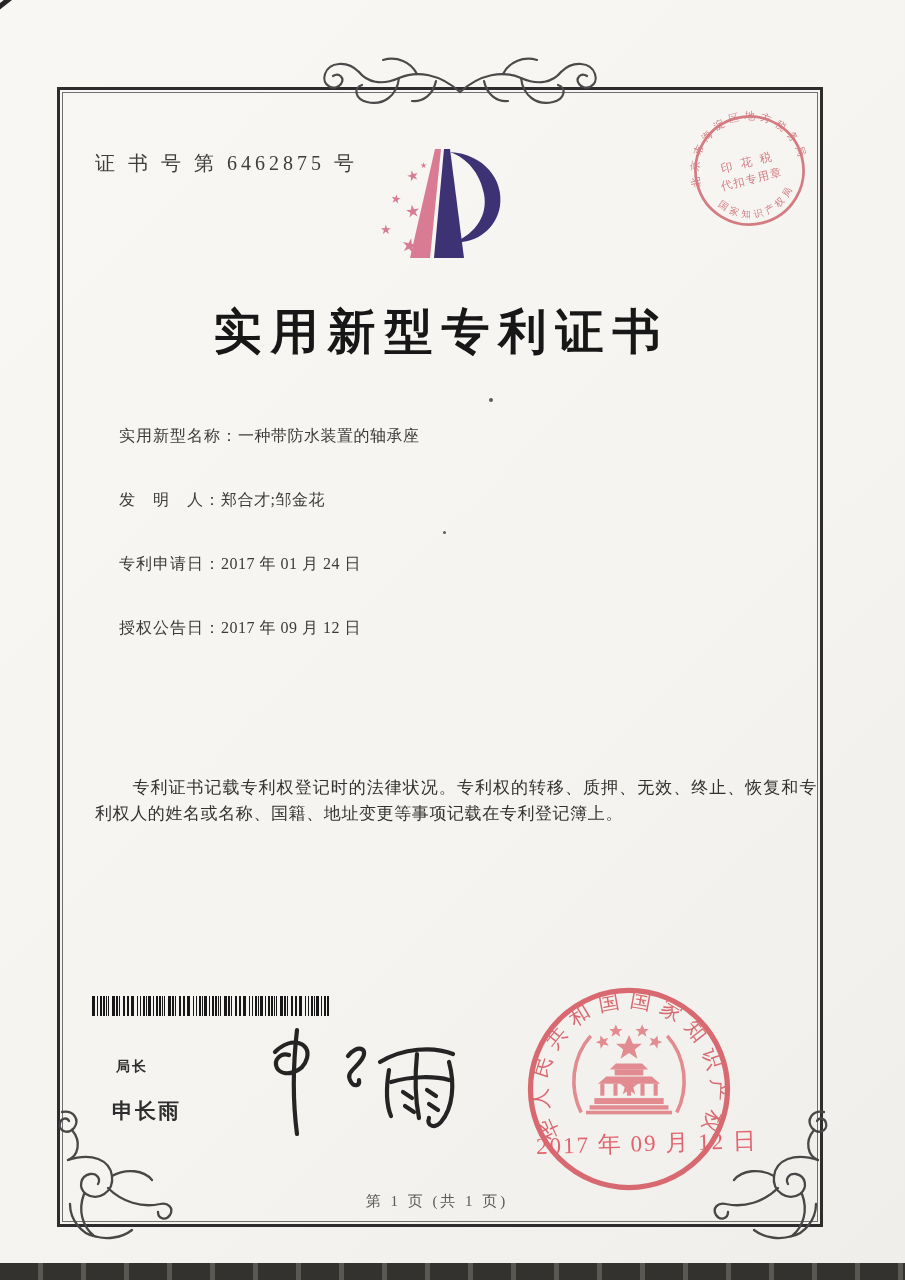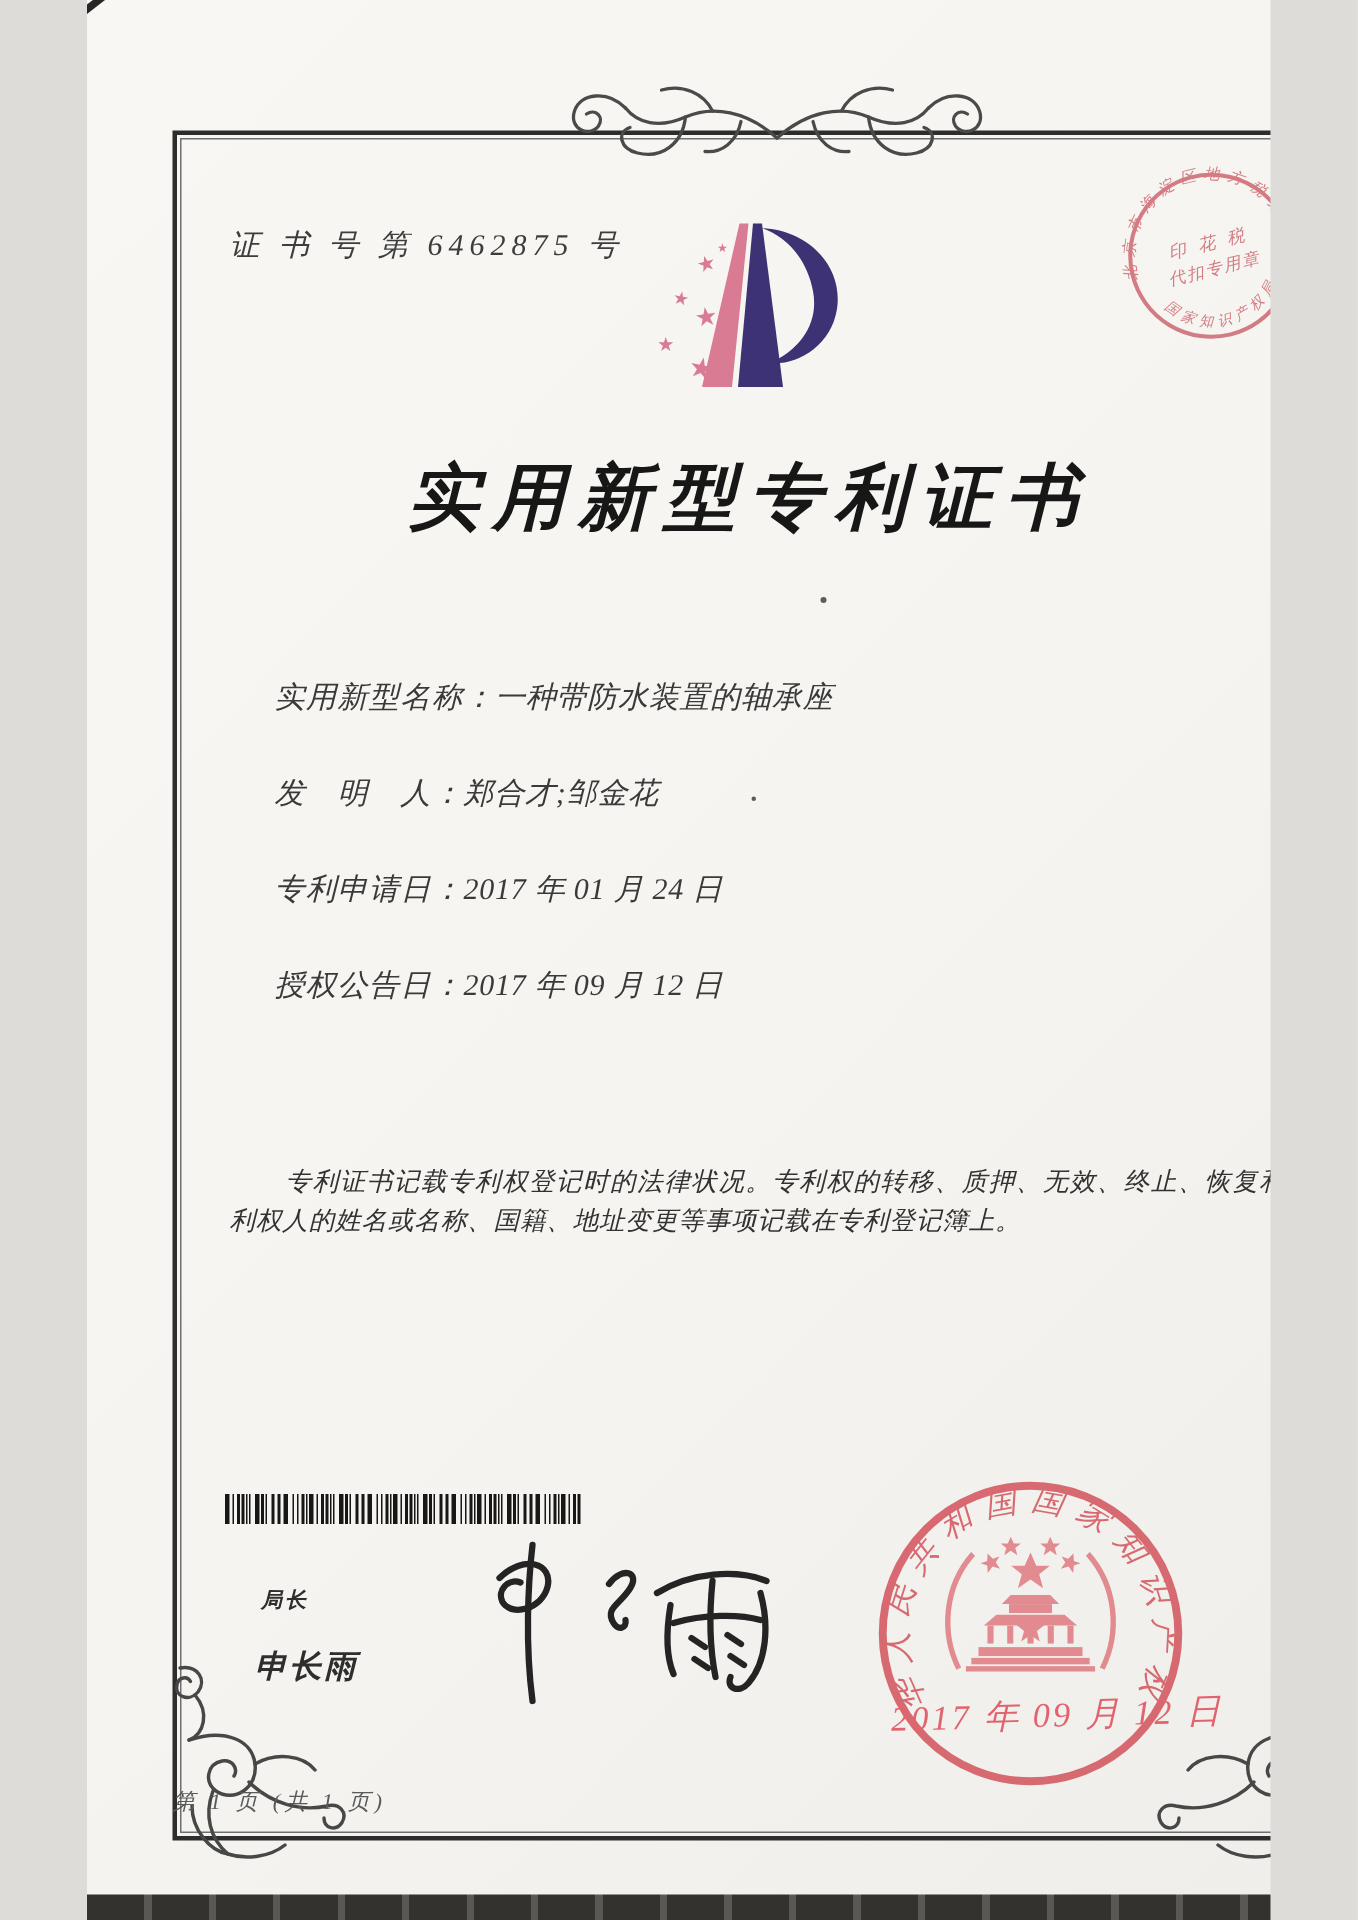--- a/index.html
+++ b/index.html
@@ -1,31 +1,31 @@
 <!DOCTYPE html>
 <html><head>
 <meta charset="utf-8">
 <style>
   html,body{margin:0;padding:0;background:#dddcd8;}
-  .page{position:relative;width:789px;height:1280px;margin:0 auto;overflow:hidden;
+  .page{position:relative;width:905px;height:1280px;margin:0 auto;overflow:hidden;
         background:linear-gradient(135deg,#f8f7f4 0%,#f5f4f0 55%,#efeeea 100%);
-        font-family:"Liberation Serif","DejaVu Serif",serif;color:#333;font-style:italic;}
+        font-family:"Liberation Serif","DejaVu Serif",serif;color:#333;}
   .abs{position:absolute;}
 
   
   .frame{left:57px;top:87px;width:760px;height:1134px;border:3px solid #2d2d2d;}
   .frame-inner{position:absolute;left:2px;top:2px;right:2px;bottom:2px;border:1px solid #6f6f6f;}
 
   
   .cert-no{left:95px;top:150px;font-size:20px;letter-spacing:4px;color:#3d3d3d;}
   .title{left:57px;top:300px;width:760px;text-align:center;font-size:48px;font-weight:600;
          letter-spacing:9px;text-indent:9px;color:#171717;}
 
   
-  .fields{left:95px;top:428px;font-size:20px;color:#3a3a3a;}
+  .fields{left:95px;top:408px;font-size:16px;color:#3a3a3a;}
   .field{height:21px;margin-bottom:43px;white-space:pre;}
   .field .lab{letter-spacing:1px;}
   .field .val{letter-spacing:0.5px;}
 
   
   .body-text{left:95px;top:775px;width:722px;font-size:17px;line-height:26.3px;
              text-align:justify;color:#323232;letter-spacing:0.6px;}
   .body-text p{margin:0;text-indent:2.2em;}
 
   
@@ -39,21 +39,21 @@
                font-family:"Liberation Sans","DejaVu Sans",sans-serif;letter-spacing:2px;}
   .sig-svg{left:245px;top:1026px;}
 
   
   .seal-svg{left:519px;top:979px;opacity:0.92;mix-blend-mode:multiply;}
   .seal-date{left:536px;top:1128px;width:220px;font-size:23px;letter-spacing:2px;
              transform:rotate(-1.5deg);white-space:pre;}
   .tax-svg{left:682px;top:103px;transform:rotate(-14deg);opacity:0.85;mix-blend-mode:multiply;}
 
   
-  .page-footer{left:57px;top:1192px;width:760px;text-align:left;font-size:15px;
+  .page-footer{left:57px;top:1192px;width:760px;text-align:center;font-size:15px;
                letter-spacing:3px;color:#5a5a5a;}
 
   
   .orn{pointer-events:none;}
 
   
   .edge-band{left:0;top:1263px;width:905px;height:17px;
              background:repeating-linear-gradient(90deg,#33322f 0 38px,#5a5852 38px 43px);}
   .corner-mark{left:-6px;top:-8px;width:42px;height:5px;background:#262626;transform:rotate(-38deg);}
   .speck{background:#5c5c5c;border-radius:50%;}

